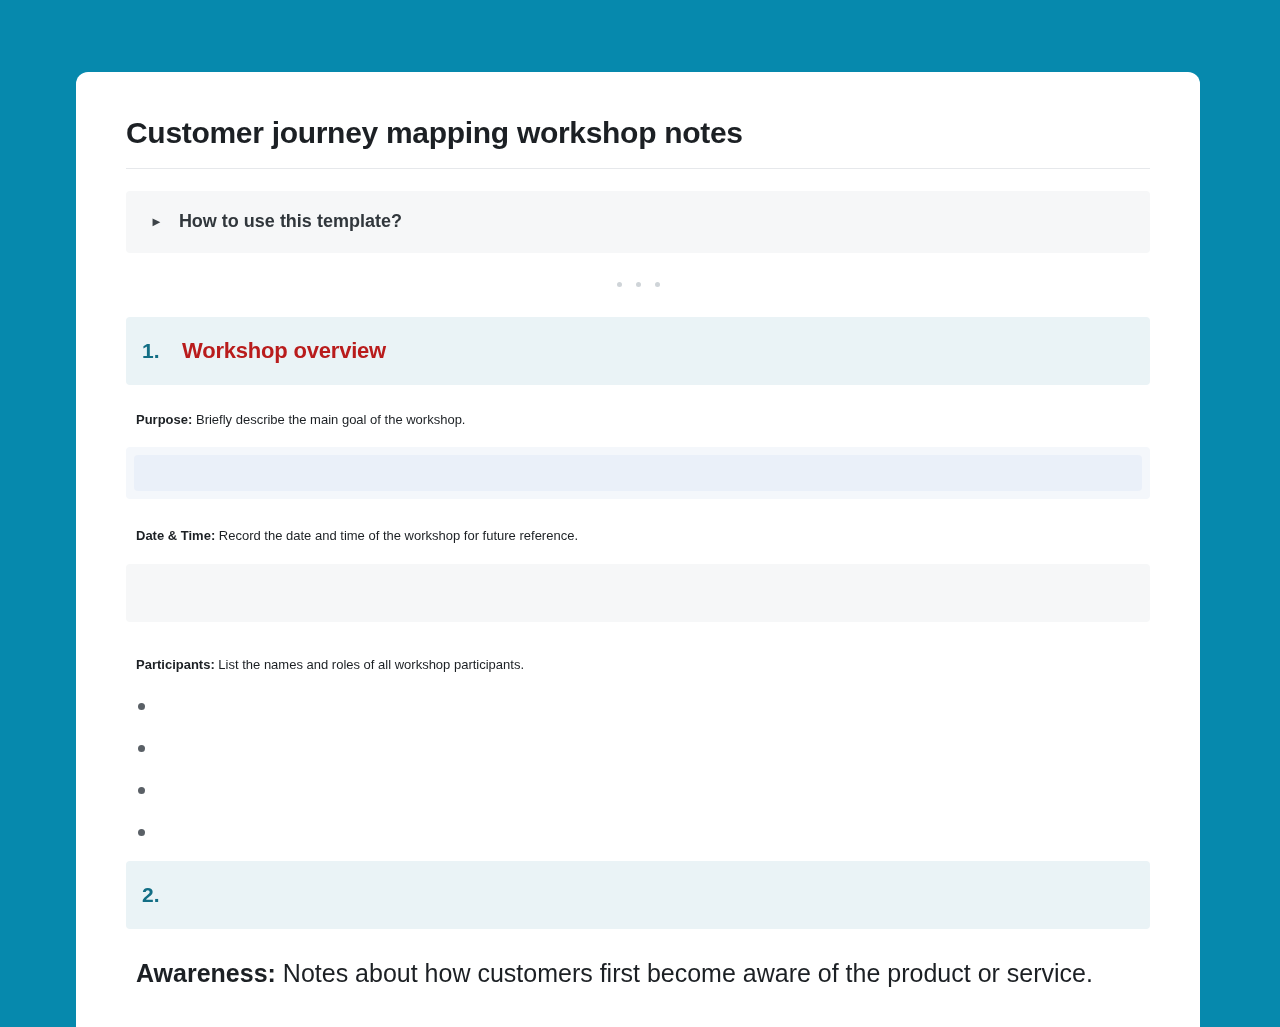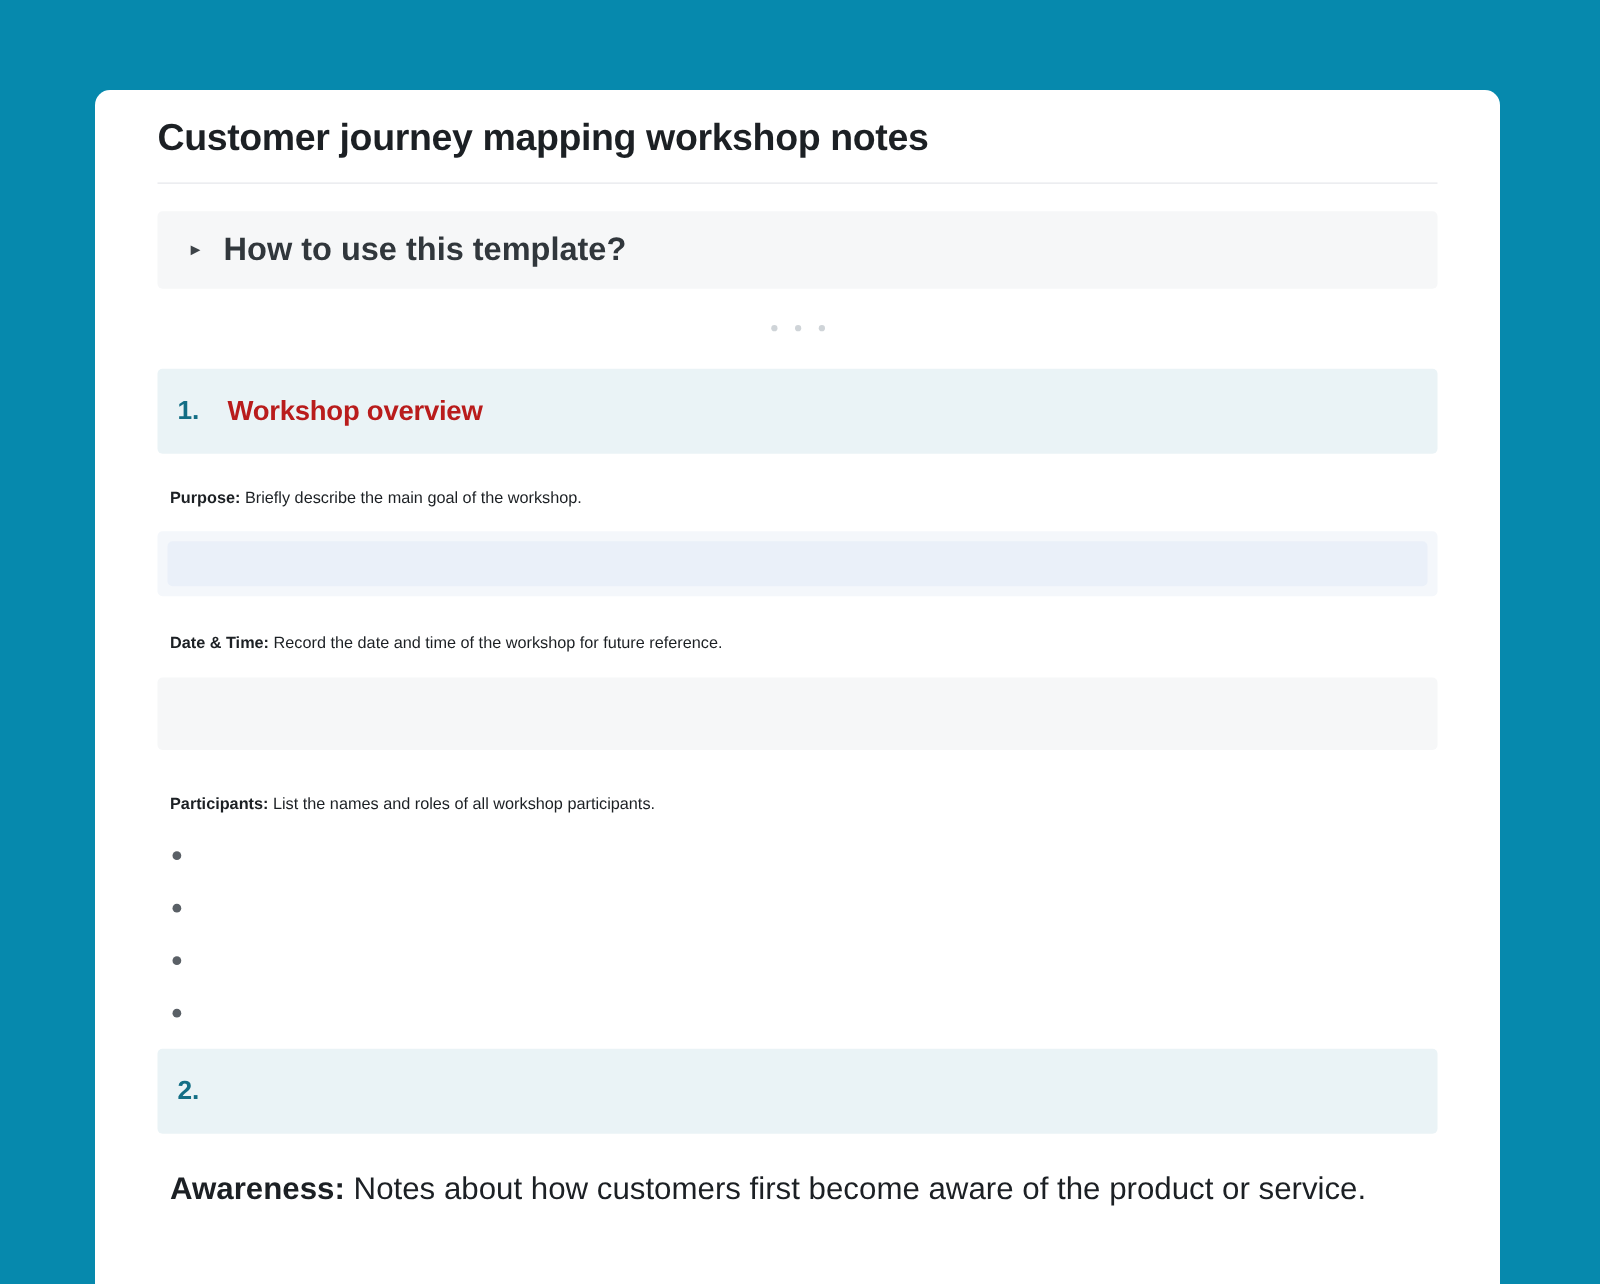--- a/index.html
+++ b/index.html
@@ -25,21 +25,21 @@
     box-sizing: border-box;
     padding: 0 50px;
     overflow: hidden;
   }
   .doc-title {
     font-size: 30px;
     font-weight: bold;
     color: #1c2024;
     letter-spacing: -0.3px;
     margin: 0;
-    padding-top: 20px;
+    padding-top: 42px;
     padding-bottom: 16px;
     line-height: 1.25;
   }
   .title-rule {
     height: 1px;
     background: #e6e8eb;
     width: 100%;
     margin-bottom: 22px;
   }
   .toggle-block {
@@ -51,21 +51,21 @@
     padding-left: 24px;
     box-sizing: border-box;
   }
   .toggle-arrow {
     color: #3d4348;
     font-size: 13px;
     margin-right: 16px;
     line-height: 1;
   }
   .toggle-label {
-    font-size: 26px;
+    font-size: 18px;
     font-weight: bold;
     color: #31373c;
   }
   .divider-dots {
     display: flex;
     justify-content: center;
     align-items: center;
     gap: 14px;
     height: 64px;
   }

